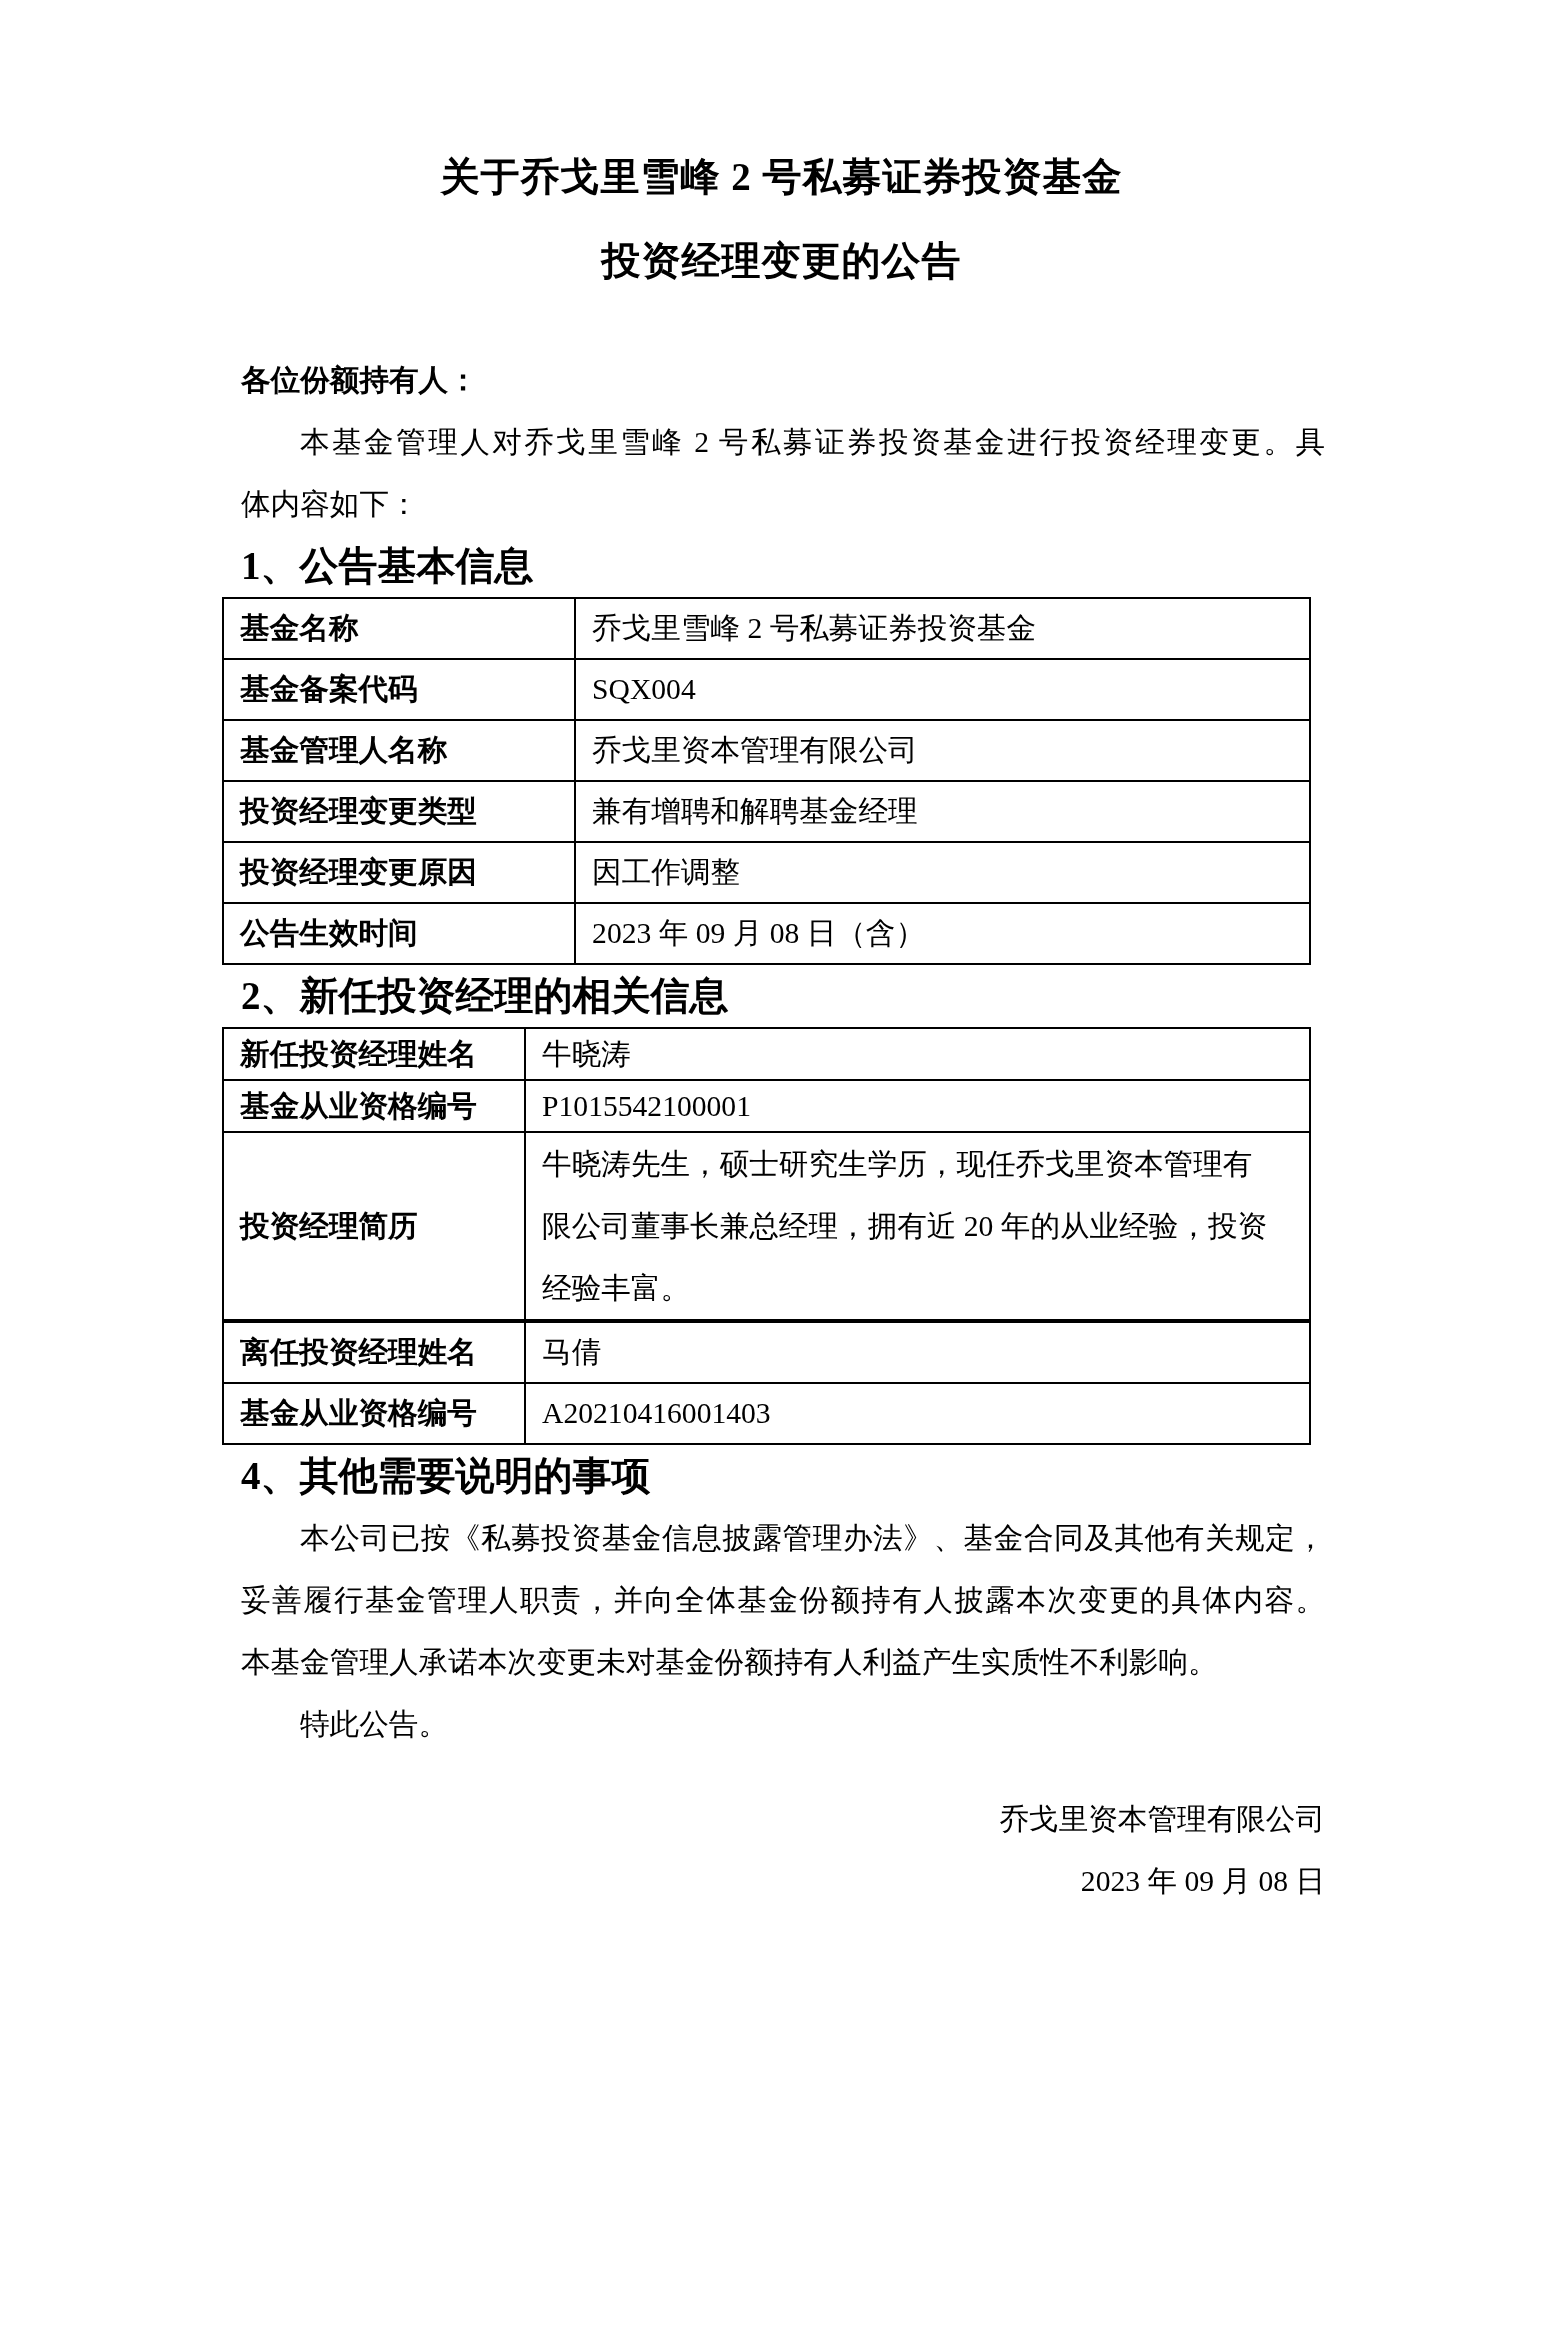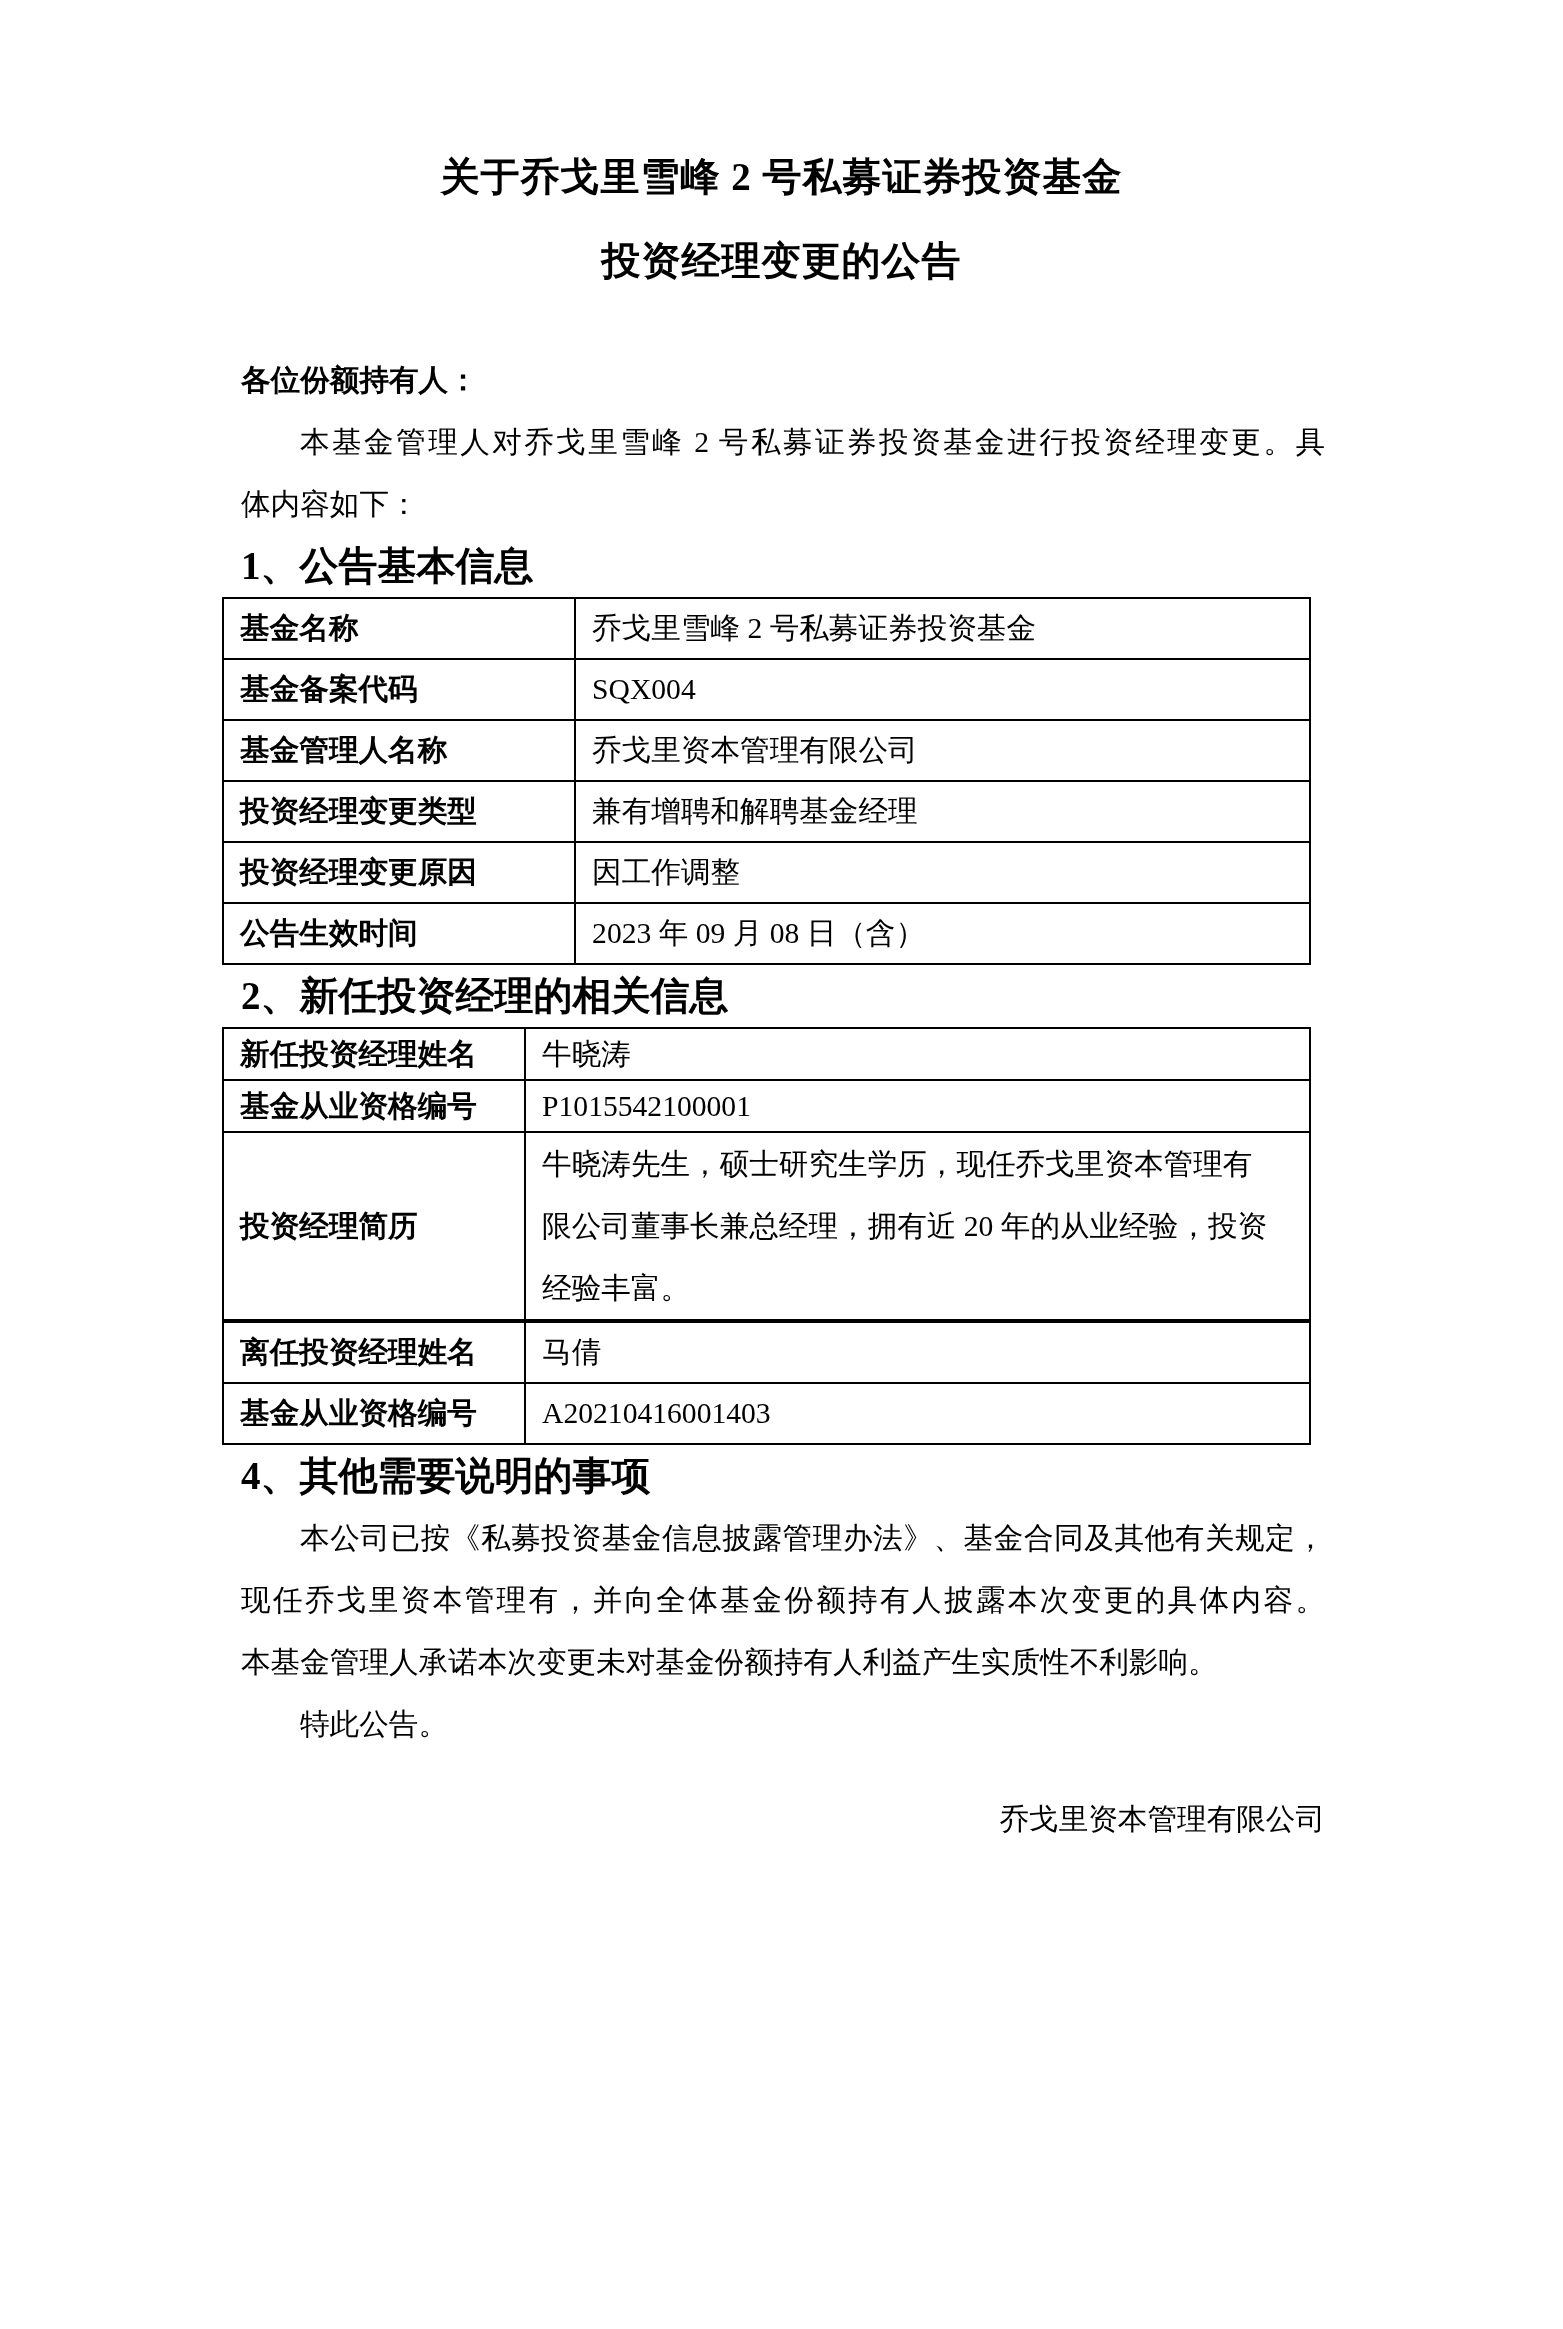--- a/index.html
+++ b/index.html
@@ -159,24 +159,25 @@
           <td class="lbl">基金从业资格编号</td>
           <td class="val">A20210416001403</td>
         </tr>
       </tbody>
     </table>
 
     <h2 class="sec mt-s4">4、其他需要说明的事项</h2>
 
     <div>
       <div class="line indent just">本公司已按《私募投资基金信息披露管理办法》、基金合同及其他有关规定，</div>
-      <div class="line just">现任乔戈里资本管理有，并向全体基金份额持有人披露本次变更的具体内容。</div>
+      <div class="line just">妥善履行基金管理人职责，并向全体基金份额持有人披露本次变更的具体内容。</div>
       <div class="line">本基金管理人承诺本次变更未对基金份额持有人利益产生实质性不利影响。</div>
       <div class="line indent">特此公告。</div>
     </div>
 
     <div class="sig">
       <div class="line">乔戈里资本管理有限公司</div>
+      <div class="line">2023 年 09 月 08 日</div>
     </div>
 
   </div>
 </div>
 
 
 </body></html>

